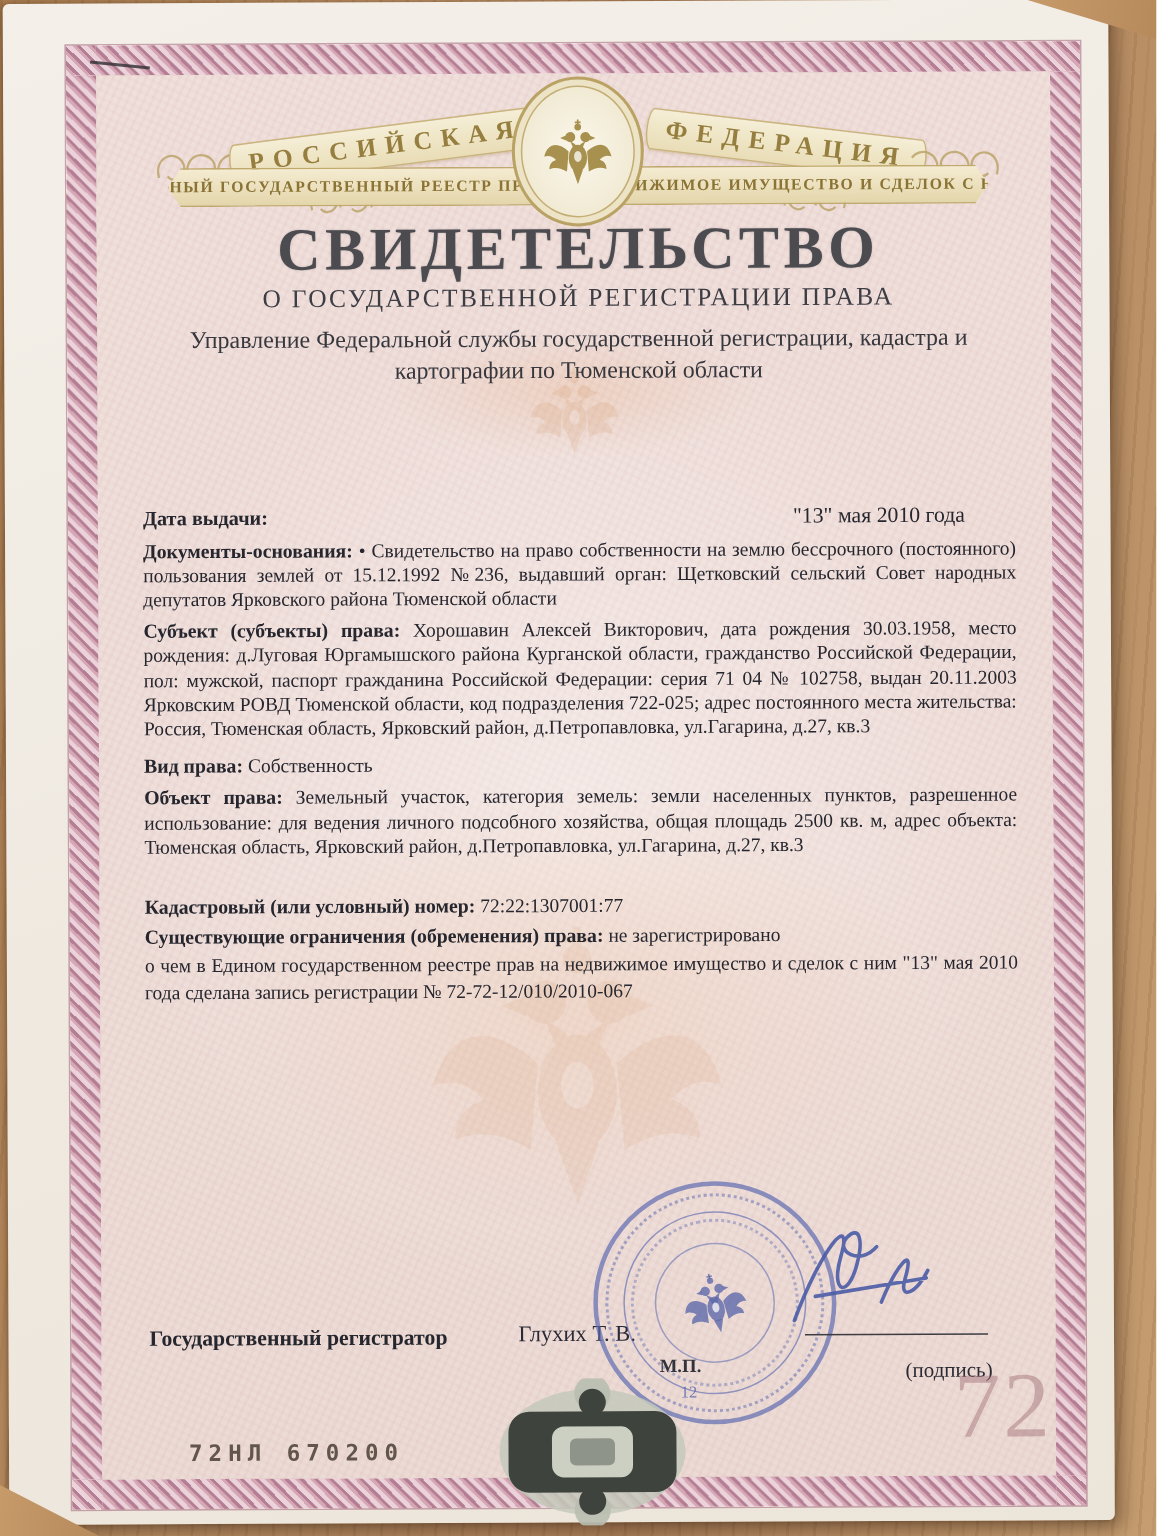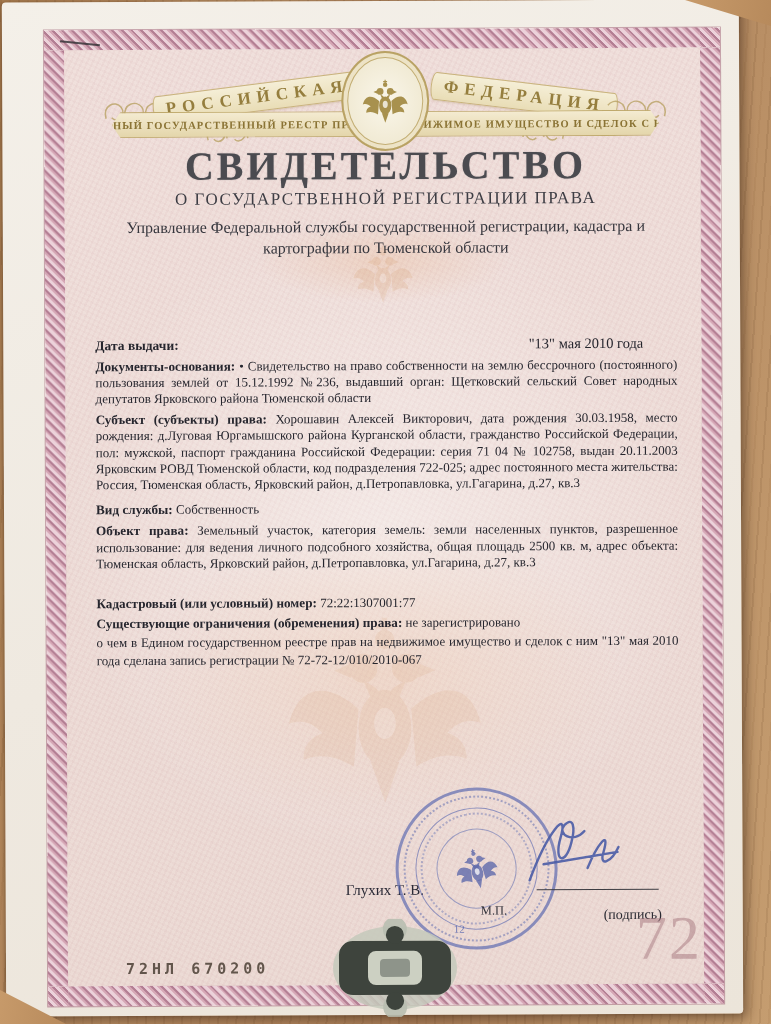--- a/index.html
+++ b/index.html
@@ -75,21 +75,21 @@
   .sign-layer{position:absolute;inset:0;z-index:2;pointer-events:none;}
   .reg-label{position:absolute;left:32px;bottom:84px;font-weight:bold;font-size:14.5px;color:#26262e;}
   .reg-name{position:absolute;left:278px;bottom:86px;font-size:15px;color:#2a2a36;}
   .stamp{position:absolute;left:328px;bottom:35px;width:156px;height:156px;border-radius:50%;
     border:3px solid rgba(92,106,176,.75);transform:rotate(-12deg);opacity:.92;}
   .stamp .ring1{position:absolute;inset:5px;border-radius:50%;border:2px dotted rgba(92,106,176,.55);}
   .stamp .ring2{position:absolute;inset:17px;border-radius:50%;border:1.5px solid rgba(92,106,176,.7);}
   .stamp .ring3{position:absolute;inset:22px;border-radius:50%;border:2px dotted rgba(92,106,176,.45);}
   .stamp .ring4{position:absolute;inset:38px;border-radius:50%;border:1.5px solid rgba(92,106,176,.6);}
   .stamp .eagle-wrap{position:absolute;inset:0;display:flex;align-items:center;justify-content:center;color:rgba(82,96,168,.8);}
-  .mp{position:absolute;left:372px;bottom:66px;font-size:12.5px;font-weight:normal;color:#33333b;margin-left:41px;}
+  .mp{position:absolute;left:372px;bottom:66px;font-size:12.5px;font-weight:bold;color:#33333b;}
   .seal-num{position:absolute;left:386px;bottom:50px;font-size:11px;color:rgba(92,106,176,.85);}
   .sig-line{position:absolute;left:469px;bottom:94px;width:122px;border-top:1.5px solid #3c3c42;}
   .signature{position:absolute;left:446px;bottom:92px;color:#4a5ca6;}
   .sig-caption{position:absolute;left:466px;bottom:61px;width:128px;text-align:right;font-size:14px;color:#2a2a32;}
   .serial{position:absolute;left:58px;bottom:8px;font-family:"DejaVu Sans Mono",monospace;
     font-weight:bold;font-size:15px;letter-spacing:4px;color:#54483d;opacity:.9;}
   
   .rosette{position:absolute;left:322px;top:918px;z-index:7;}
   .big72{position:absolute;left:630px;top:903px;z-index:6;font-size:62px;font-family:"Liberation Serif",serif;
     color:rgba(158,106,116,.45);letter-spacing:2px;}
@@ -170,32 +170,33 @@
         <div class="textcol">
           <div class="daterow">
             <b>Дата выдачи:</b>
             <span class="val">"13" мая 2010 года</span>
           </div>
 
           <p class="para"><b>Документы-основания:</b> <span>• Свидетельство на право собственности на землю бессрочного (постоянного) пользования землей от 15.12.1992 №236, выдавший орган: Щетковский сельский Совет народных депутатов Ярковского района Тюменской области</span></p>
 
           <p class="para"><b>Субъект (субъекты) права:</b> <span>Хорошавин Алексей Викторович, дата рождения 30.03.1958, место рождения: д.Луговая Юргамышского района Курганской области, гражданство Российской Федерации, пол: мужской, паспорт гражданина Российской Федерации: серия 71 04 № 102758, выдан 20.11.2003 Ярковским РОВД Тюменской области, код подразделения 722-025; адрес постоянного места жительства: Россия, Тюменская область, Ярковский район, д.Петропавловка, ул.Гагарина, д.27, кв.3</span></p>
 
-          <p class="para vid"><b>Вид службы:</b> <span>Собственность</span></p>
+          <p class="para vid"><b>Вид права:</b> <span>Собственность</span></p>
 
           <p class="para"><b>Объект права:</b> <span>Земельный участок, категория земель: земли населенных пунктов, разрешенное использование: для ведения личного подсобного хозяйства, общая площадь 2500 кв. м, адрес объекта: Тюменская область, Ярковский район, д.Петропавловка, ул.Гагарина, д.27, кв.3</span></p>
 
           <p class="para cad"><b>Кадастровый (или условный) номер:</b> <span>72:22:1307001:77</span></p>
 
           <p class="para restr"><b>Существующие ограничения (обременения) права:</b> <span>не зарегистрировано</span></p>
 
           <p class="para record">о чем в Едином государственном реестре прав на недвижимое имущество и сделок с ним  "13" мая 2010 года сделана запись регистрации № 72-72-12/010/2010-067</p>
         </div>
 
         <div class="sign-layer">
+          <div class="reg-label">Государственный регистратор</div>
           <div class="reg-name">Глухих Т. В.</div>
 
           <div class="stamp">
             <div class="ring1"></div>
               <div class="ring2"></div>
               <div class="ring3"></div>
               <div class="ring4"></div>
             <div class="eagle-wrap">
                 <svg width="52" height="58">
                   <use href="#eagle"></use>

